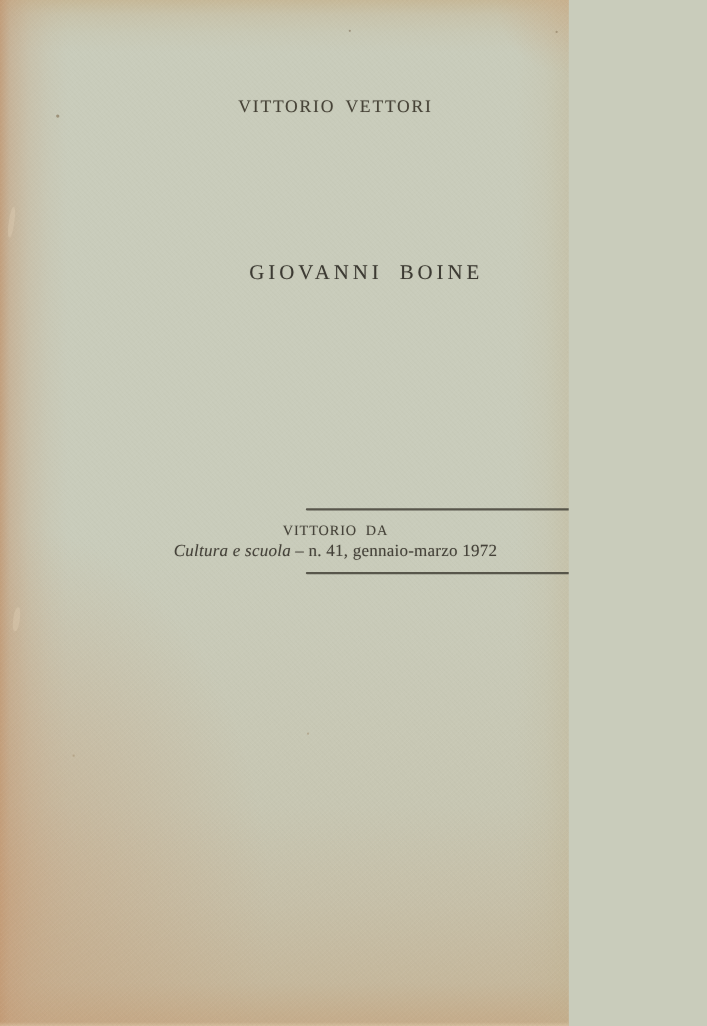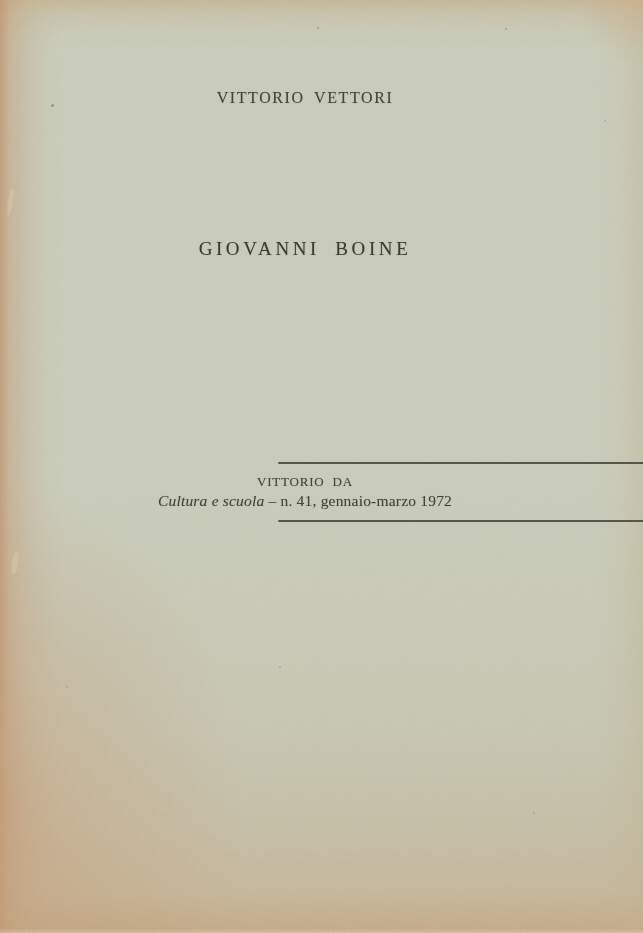--- a/index.html
+++ b/index.html
@@ -2,21 +2,21 @@
 <html><head>
 <meta charset="utf-8">
 <style>
   html, body {
     margin: 0;
     padding: 0;
     background: #c9ccbb;
   }
   .scan {
     position: relative;
-    width: 643px;
+    width: 517px;
     height: 933px;
     overflow: hidden;
     font-family: "Liberation Serif", "DejaVu Serif", serif;
     color: #45423a;
     background-color: #c9ccbb;
     background-image:
       
       repeating-linear-gradient(47deg, rgba(110,110,90,0.022) 0 1px, rgba(0,0,0,0) 1px 3px),
       repeating-linear-gradient(-43deg, rgba(255,255,244,0.028) 0 1px, rgba(0,0,0,0) 1px 3px),
       
@@ -56,20 +56,21 @@
     letter-spacing: 1.6px;
     word-spacing: 4px;
     color: #474338;
   }
   .title {
     top: 239px;
     font-size: 19px;
     letter-spacing: 3.6px;
     word-spacing: 7px;
     color: #3c3a33;
+    padding-left: 28px;
   }
   .rule {
     left: calc(50% - 27px);
     width: 54px;
     height: 2px;
     background: rgba(72,69,59,0.88);
     border-radius: 1px;
   }
   .rule-top    { position: absolute; top: 462px; }
   .rule-bottom { position: absolute; top: 520px; }

